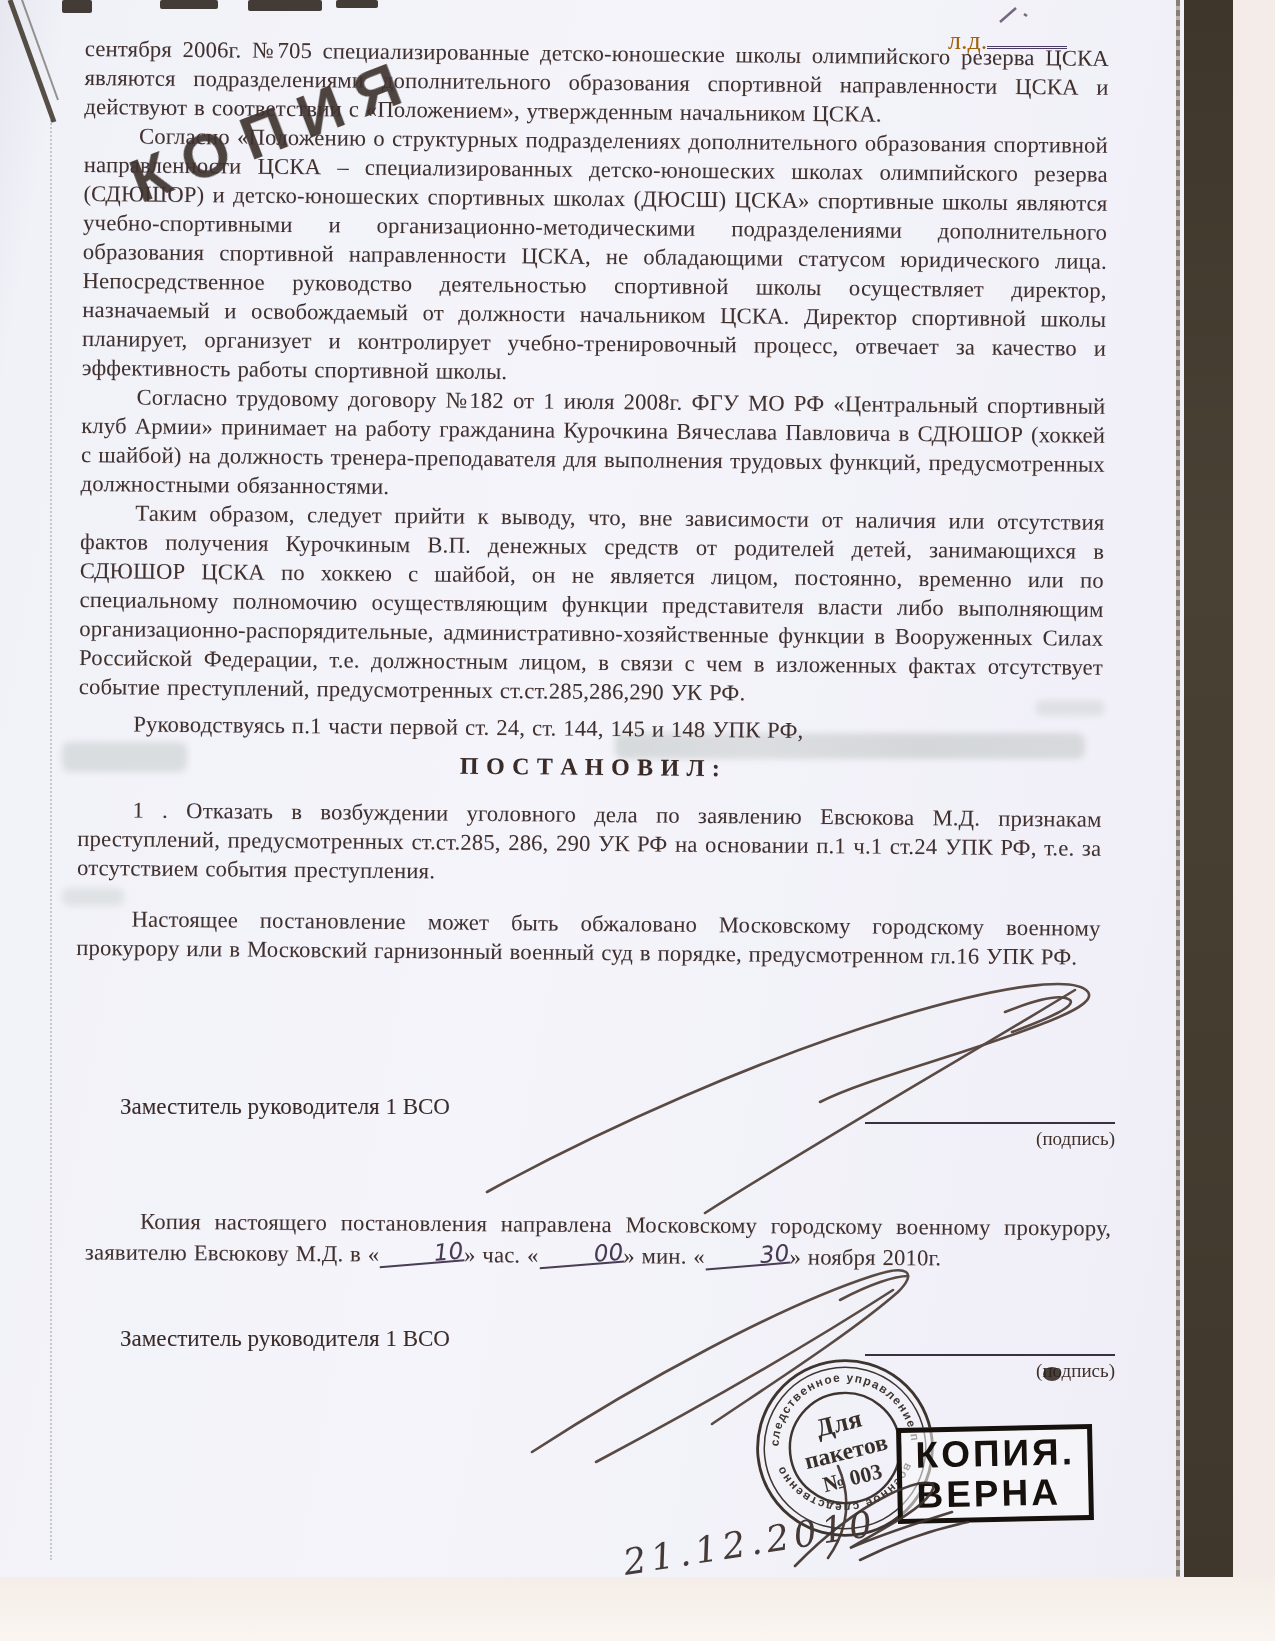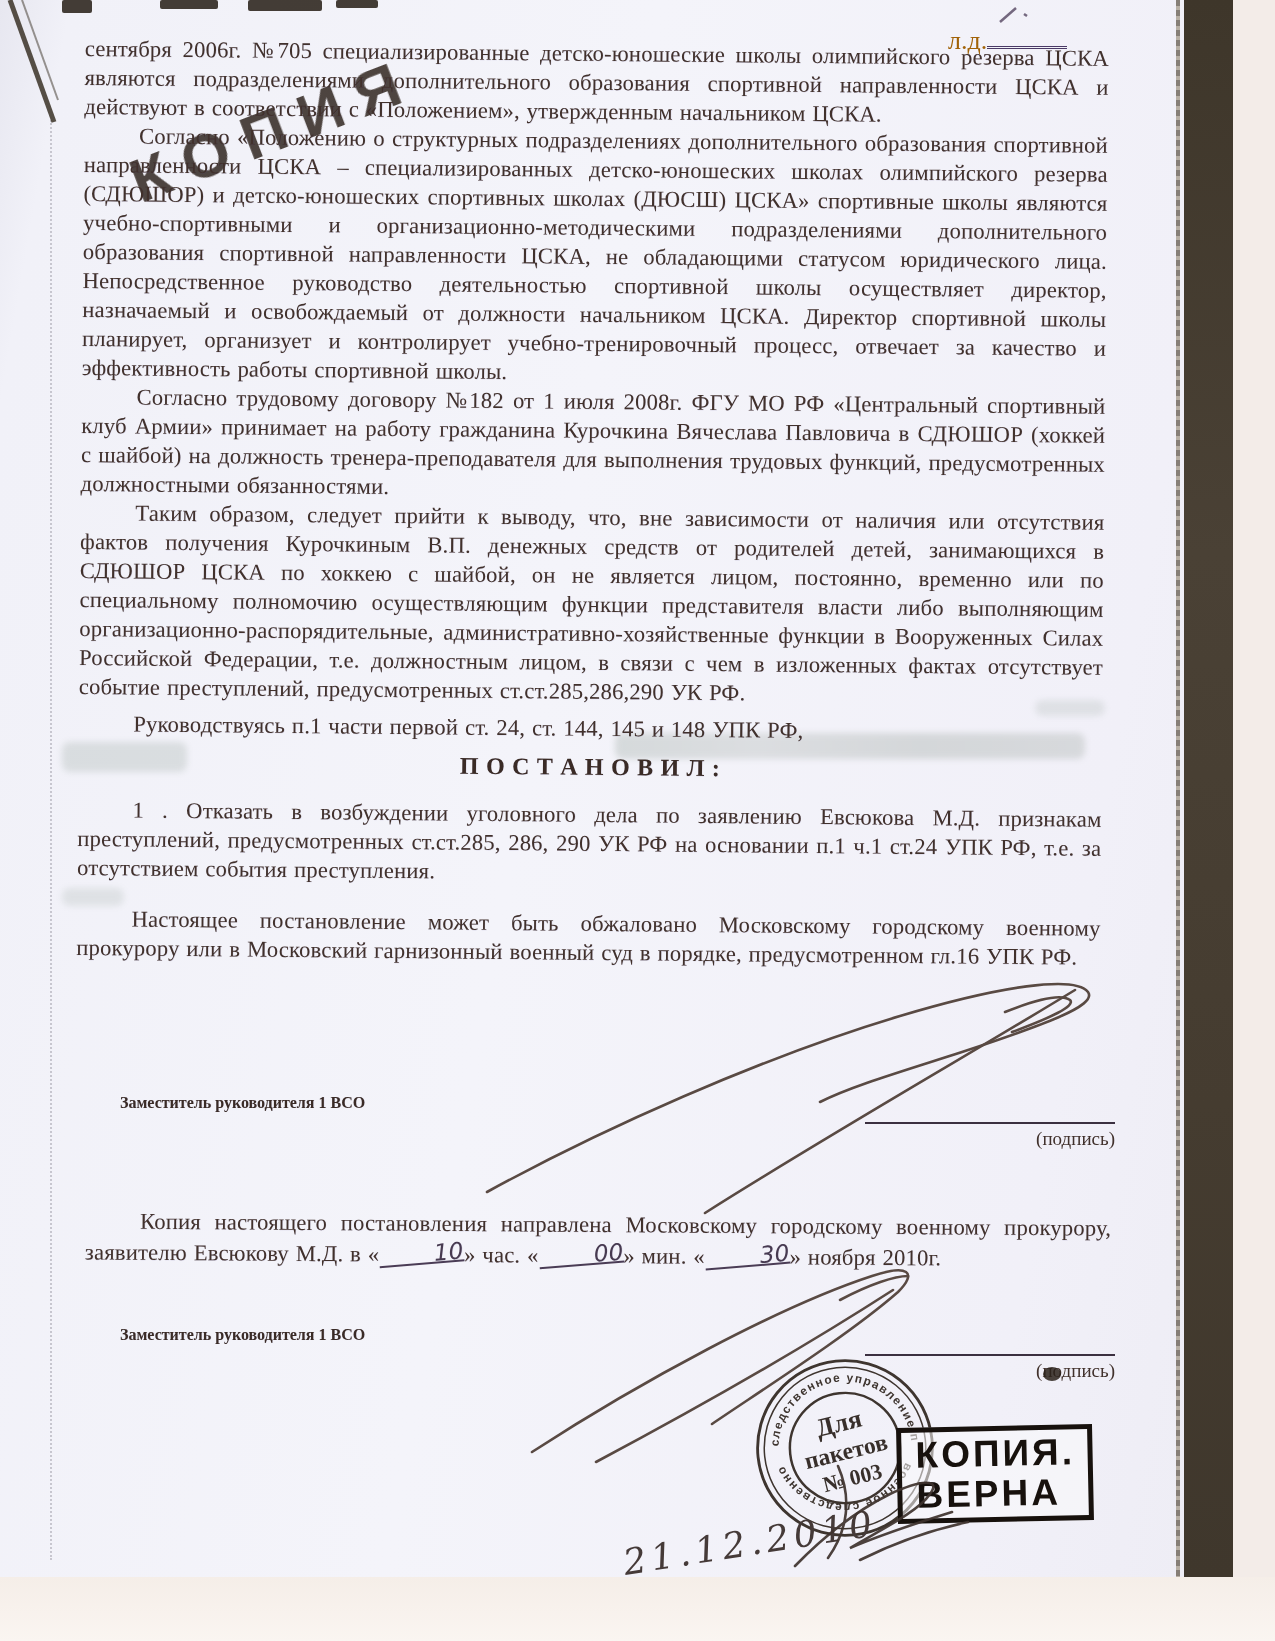--- a/index.html
+++ b/index.html
@@ -35,21 +35,21 @@
     text-shadow:.4px .4px 0 rgba(90,80,150,.18);
   }
   .para{margin:0;text-indent:55px;}
   .para.noindent{text-indent:0;}
   .guided{margin-top:8px;text-align:left;}
   .heading{margin:10px 0;text-align:center;font-weight:bold;font-size:24px;color:#3a2b26;}
   .item{margin-top:18px;}
   .appeal{margin-top:22px;}
   
   .sig-row{position:absolute;left:85px;width:1030px;display:flex;justify-content:space-between;align-items:flex-start;}
-  .sig-row .sig-title{font-weight:bold;font-size:16px;color:#3a2b26;padding-left:35px;white-space:nowrap;
+  .sig-row .sig-title{font-weight:normal;font-size:23px;color:#3a2b26;padding-left:35px;white-space:nowrap;
     text-shadow:.4px .4px 0 rgba(90,80,150,.18);}
   .sig-slot{width:250px;text-align:right;padding-top:28px;}
   .sig-line{border-top:2px solid #3b3040;width:250px;height:0;}
   .sig-caption{font-size:19px;color:#41312c;margin-top:4px;}
   #sig-row-1{top:1094px;}
   #sig-row-2{top:1326px;}
   
   .copy-line{
     position:absolute;left:85px;top:1186px;width:1026px;
     font-size:22.6px;line-height:31px;letter-spacing:.2px;word-spacing:1px;color:#41312c;

